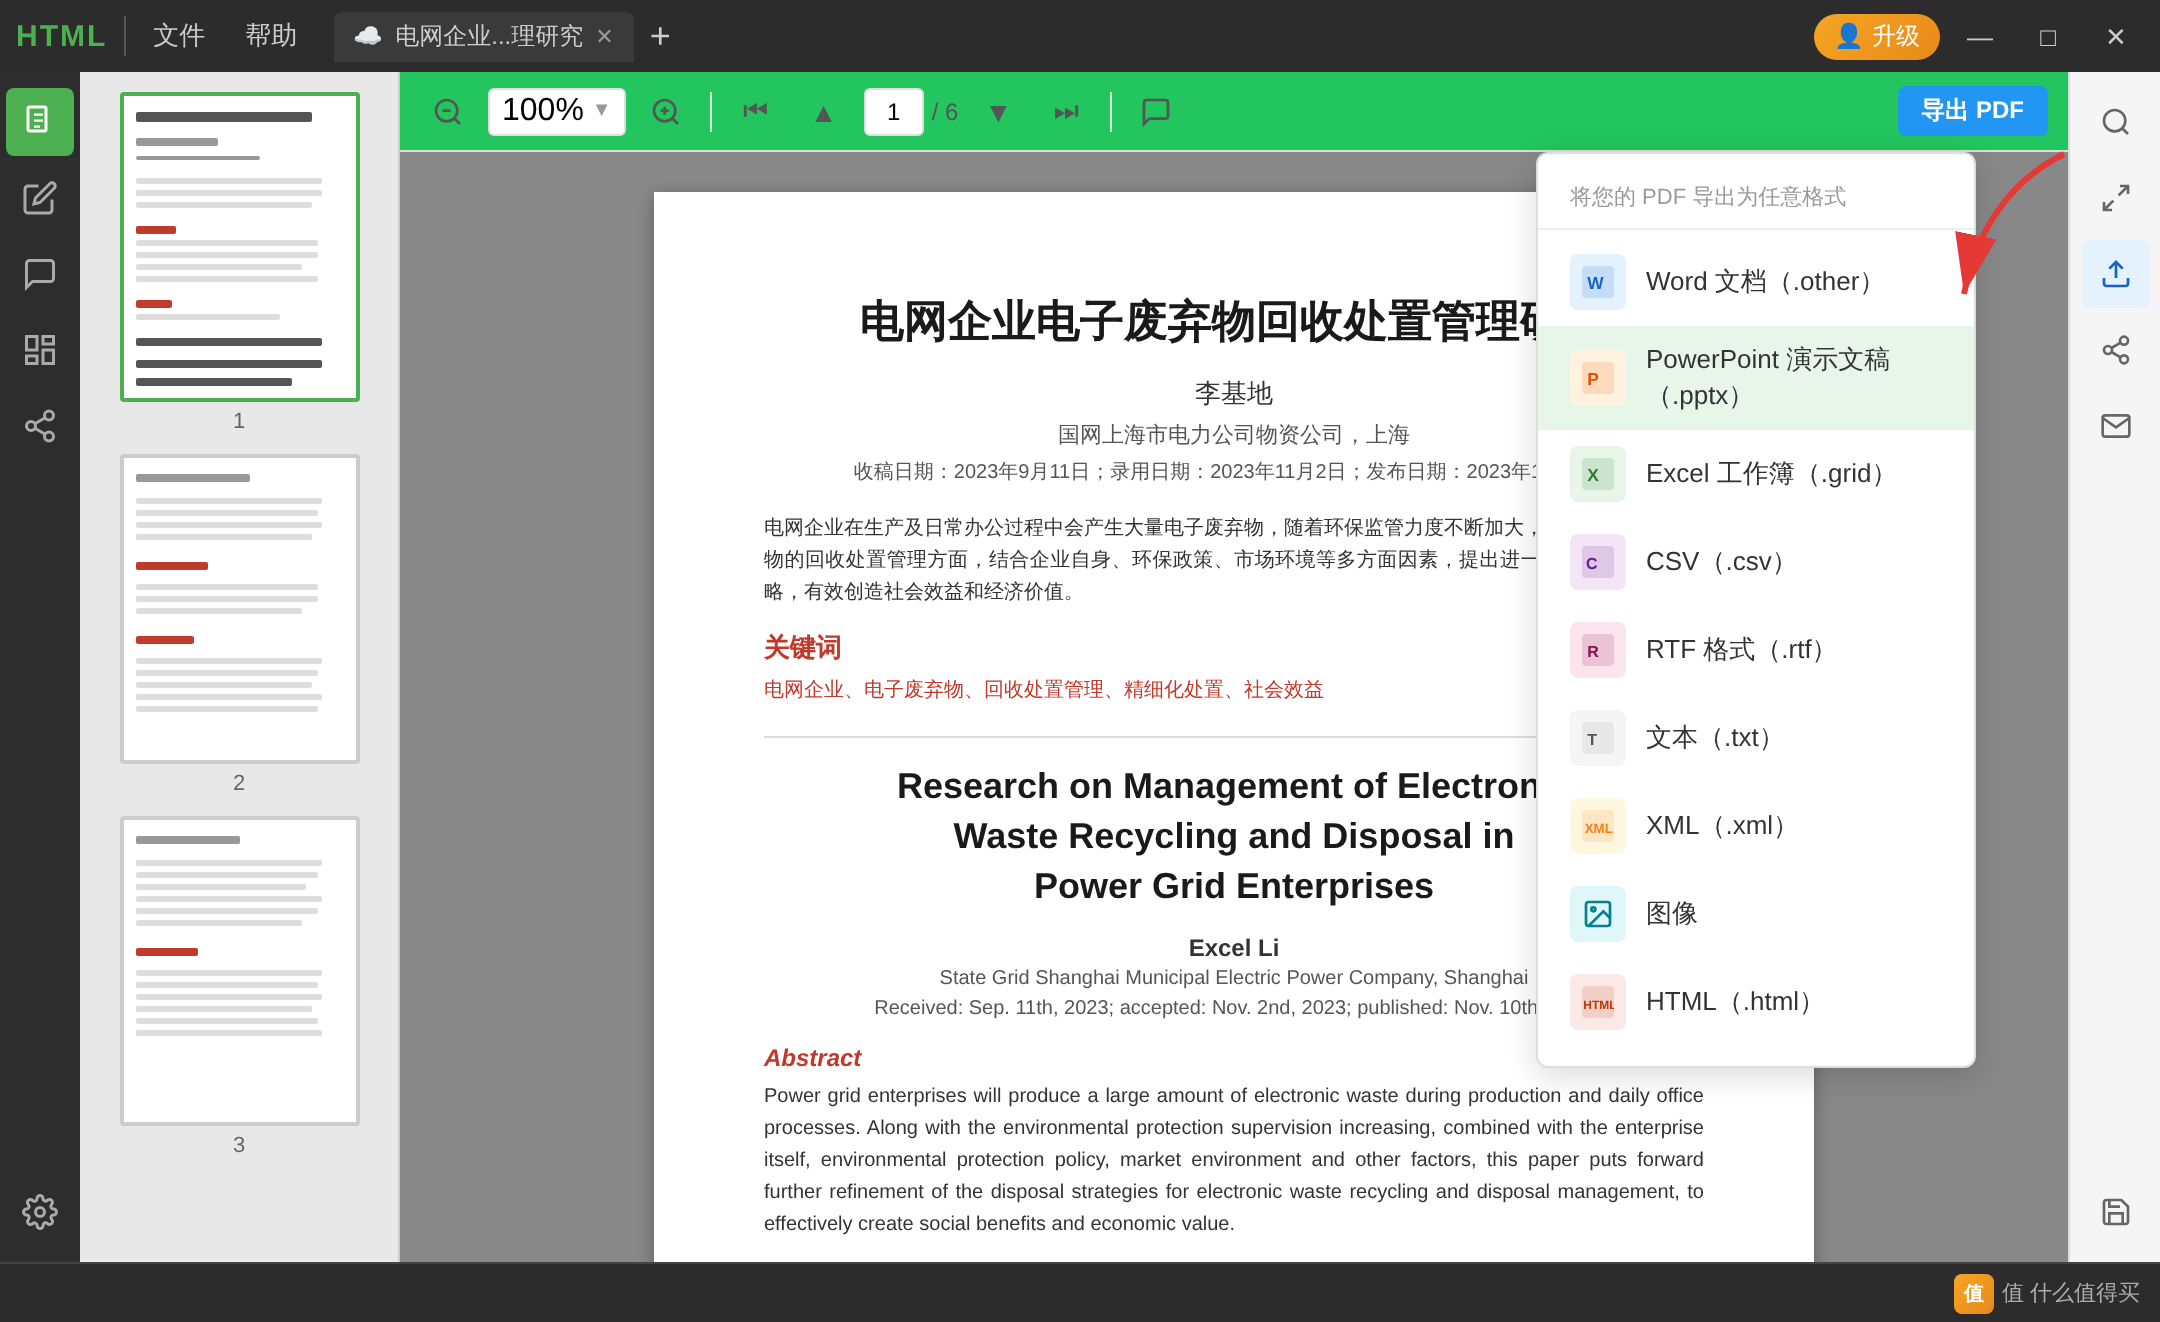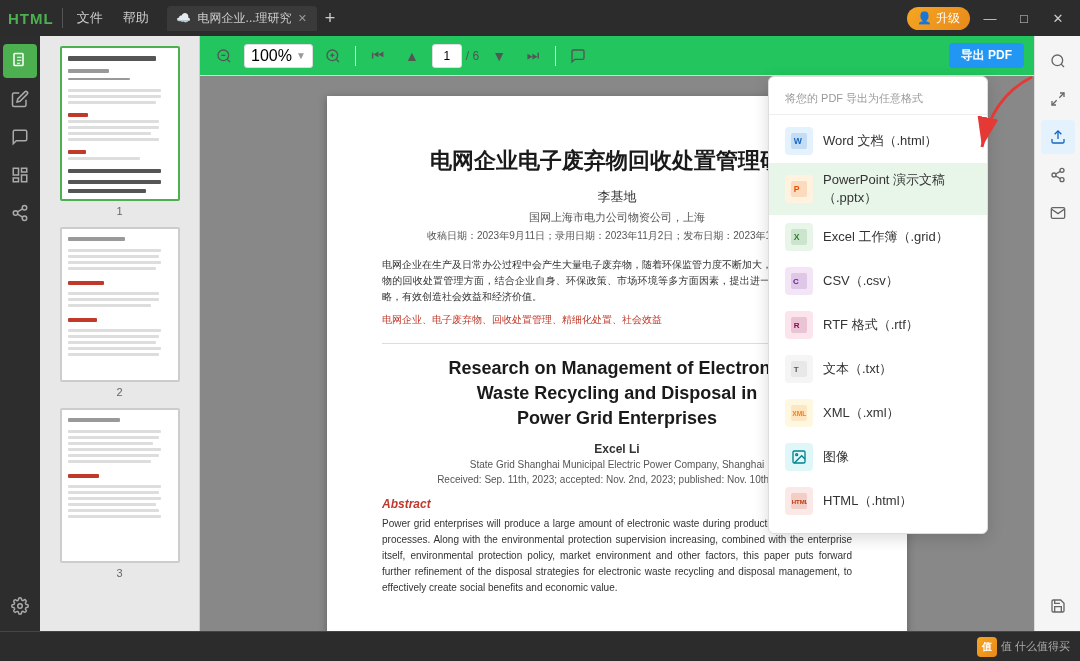--- a/index.html
+++ b/index.html
@@ -662,20 +662,21 @@
       </div>
     </div>
 
     <div class="pdf-viewer">
       <div class="pdf-page">
         <div class="pdf-title-cn">电网企业电子废弃物回收处置管理研究</div>
         <div class="pdf-author">李基地</div>
         <div class="pdf-affil">国网上海市电力公司物资公司，上海</div>
         <div class="pdf-dates">收稿日期：2023年9月11日；录用日期：2023年11月2日；发布日期：2023年11月10日</div>
         <div class="pdf-abstract-cn">电网企业在生产及日常办公过程中会产生大量电子废弃物，随着环保监管力度不断加大，本文针对电子废弃物的回收处置管理方面，结合企业自身、环保政策、市场环境等多方面因素，提出进一步的精细化处置策略，有效创造社会效益和经济价值。</div>
+        <div class="pdf-section-title">关键词</div>
         <div class="pdf-keywords">电网企业、电子废弃物、回收处置管理、精细化处置、社会效益</div>
         <hr class="pdf-divider">
         <div class="pdf-title-en">Research on Management of Electronic<br>Waste Recycling and Disposal in<br>Power Grid Enterprises</div>
         <div class="pdf-author-en">Excel Li</div>
         <div class="pdf-affil-en">State Grid Shanghai Municipal Electric Power Company, Shanghai</div>
         <div class="pdf-dates-en">Received: Sep. 11th, 2023; accepted: Nov. 2nd, 2023; published: Nov. 10th, 2023</div>
         <div class="pdf-abstract-title">Abstract</div>
         <div class="pdf-abstract-en">Power grid enterprises will produce a large amount of electronic waste during production and daily office processes. Along with the environmental protection supervision increasing, combined with the enterprise itself, environmental protection policy, market environment and other factors, this paper puts forward further refinement of the disposal strategies for electronic waste recycling and disposal management, to effectively create social benefits and economic value.</div>
 
       </div>
@@ -683,21 +684,21 @@
 
     <div class="export-panel" style="position:absolute;top:40px;right:46px;">
       <div class="export-panel-title">将您的 PDF 导出为任意格式</div>
       <div class="export-option">
         <div class="export-icon icon-word">
           <svg width="16" height="16" viewBox="0 0 24 24" fill="#1565C0">
               <rect width="24" height="24" rx="3" fill="#1565C0" opacity="0.15"></rect>
               <text x="4" y="17" font-size="13" font-weight="bold" fill="#1565C0">W</text>
             </svg>
         </div>
-        <span>Word 文档（.html）</span>
+        <span>Word 文档（.other）</span>
       </div>
       <div class="export-option highlighted">
         <div class="export-icon icon-ppt">
           <svg width="16" height="16" viewBox="0 0 24 24">
               <rect width="24" height="24" rx="3" fill="#E65100" opacity="0.15"></rect>
               <text x="4" y="17" font-size="13" font-weight="bold" fill="#E65100">P</text>
             </svg>
         </div>
         <span>PowerPoint 演示文稿（.pptx）</span>
       </div>

